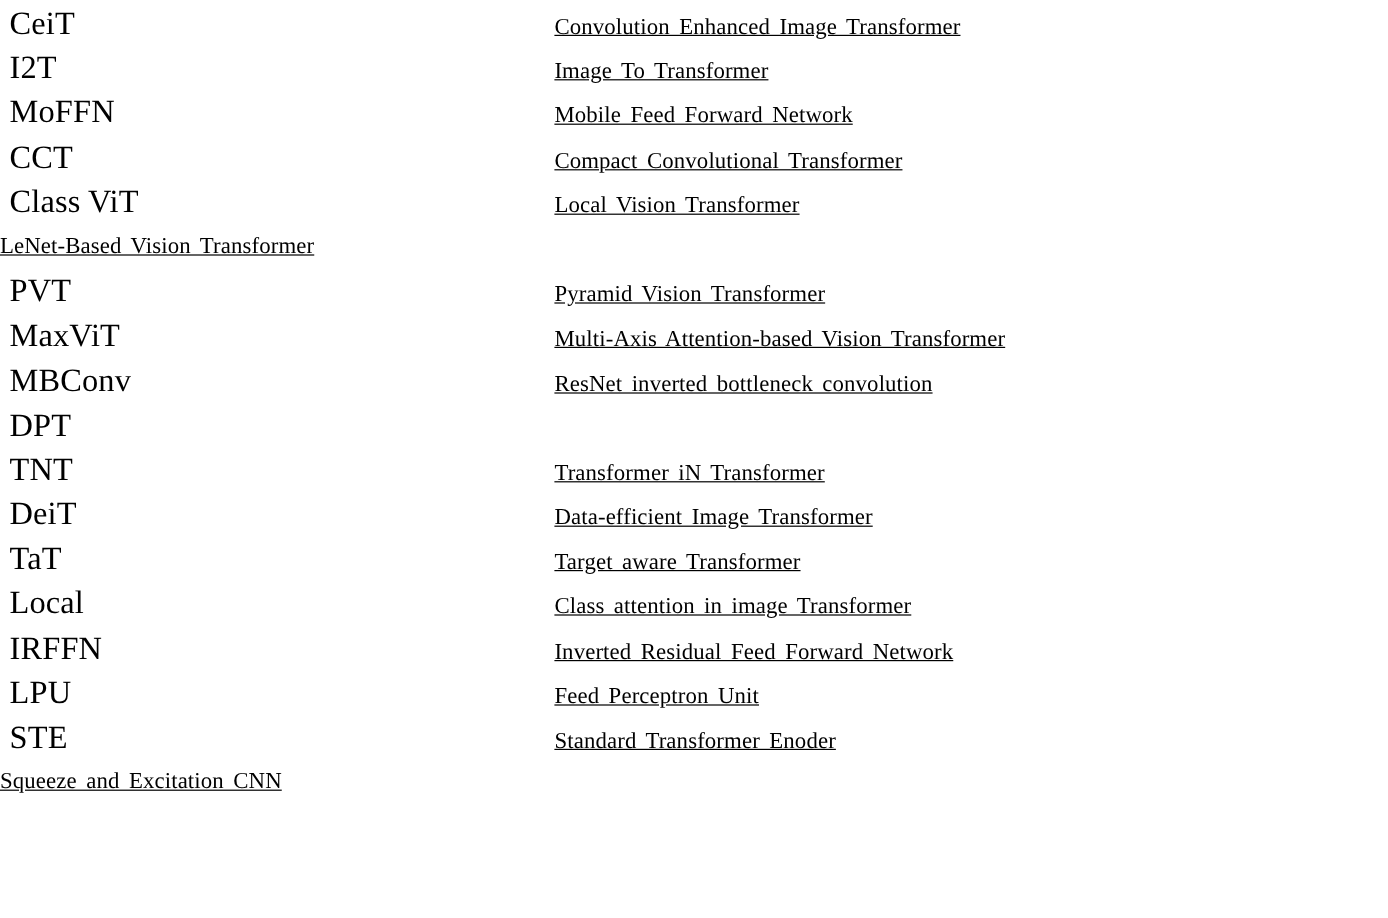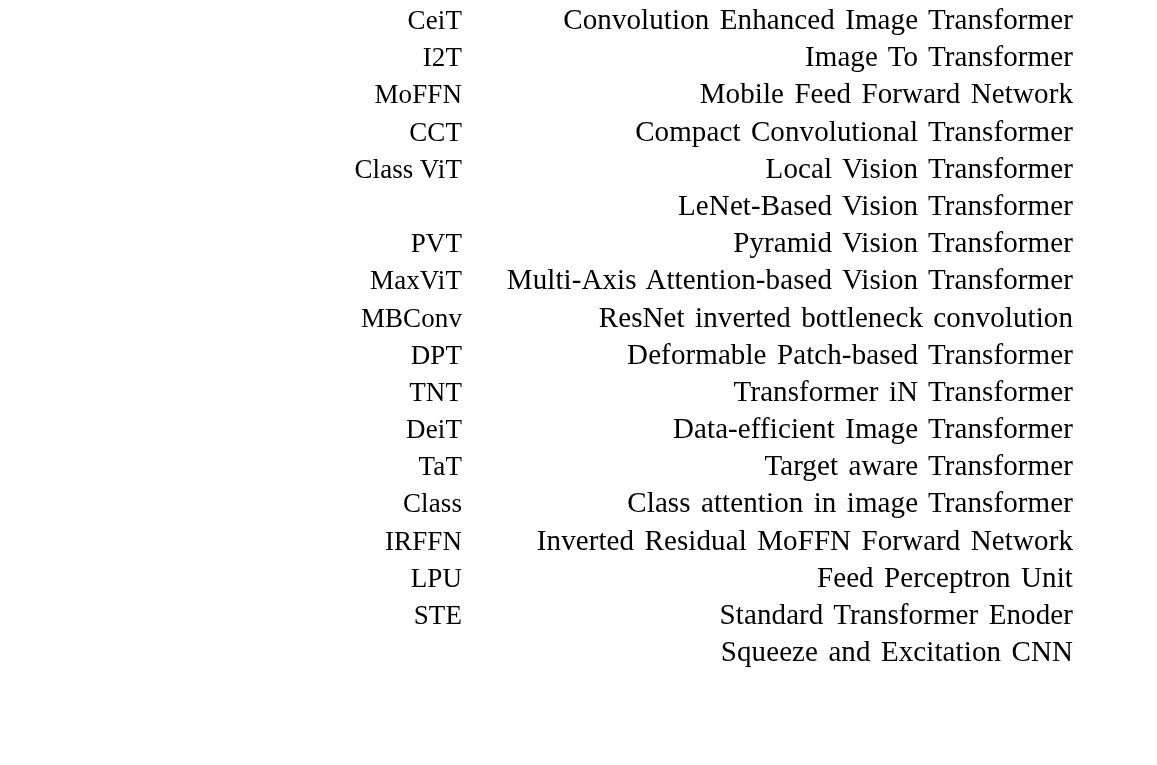--- a/index.html
+++ b/index.html
@@ -15,21 +15,20 @@
     font-family: "Liberation Serif", "DejaVu Serif", serif;
     color: #000000;
     -webkit-font-smoothing: antialiased;
   }
   #glossary-table {
     position: relative;
     width: 1073px;
     height: 765px;
     box-sizing: border-box;
     padding: 0;
-    text-align: right;
   }
   .row {
     display: flex;
     align-items: baseline;
     height: 37.2px;
     line-height: 37.2px;
     width: 100%;
   }
   .row:first-child {
     
@@ -39,24 +38,25 @@
     width: 462px;
     flex: 0 0 462px;
     padding-left: 8px;
     box-sizing: border-box;
     font-size: 27px;
     white-space: nowrap;
     letter-spacing: 0.1px;
   }
   .cell-full {
     flex: 1 1 auto;
-    font-size: 29px;
+    font-size: 19px;
     white-space: nowrap;
     letter-spacing: 0.1px;
     word-spacing: 3px;
+    text-decoration: underline;
   }
 </style>
 </head>
 <body>
 
 <div id="glossary-table">
     <div class="row">
       <div class="cell-abbr">CeiT</div>
       <div class="cell-full">Convolution Enhanced Image Transformer</div>
     </div>
@@ -86,41 +86,40 @@
     <div class="row">
       <div class="cell-abbr">MaxViT</div>
       <div class="cell-full">Multi-Axis Attention-based Vision Transformer</div>
     </div>
     <div class="row">
       <div class="cell-abbr">MBConv</div>
       <div class="cell-full">ResNet inverted bottleneck convolution</div>
     </div>
     <div class="row">
       <div class="cell-abbr">DPT</div>
-      <div class="cell-full">Deformable Patch-based Transformer</div>
     </div>
     <div class="row">
       <div class="cell-abbr">TNT</div>
       <div class="cell-full">Transformer iN Transformer</div>
     </div>
     <div class="row">
       <div class="cell-abbr">DeiT</div>
       <div class="cell-full">Data-efficient Image Transformer</div>
     </div>
     <div class="row">
       <div class="cell-abbr">TaT</div>
       <div class="cell-full">Target aware Transformer</div>
     </div>
     <div class="row">
-      <div class="cell-abbr">Class</div>
+      <div class="cell-abbr">Local</div>
       <div class="cell-full">Class attention in image Transformer</div>
     </div>
     <div class="row">
       <div class="cell-abbr">IRFFN</div>
-      <div class="cell-full">Inverted Residual MoFFN Forward Network</div>
+      <div class="cell-full">Inverted Residual Feed Forward Network</div>
     </div>
     <div class="row">
       <div class="cell-abbr">LPU</div>
       <div class="cell-full">Feed Perceptron Unit</div>
     </div>
     <div class="row">
       <div class="cell-abbr">STE</div>
       <div class="cell-full">Standard Transformer Enoder</div>
     </div>
     <div class="row">

